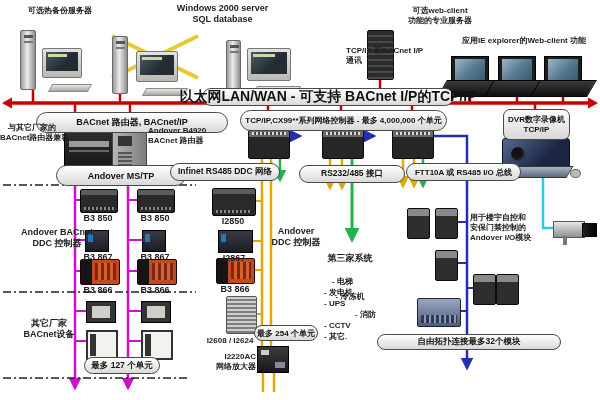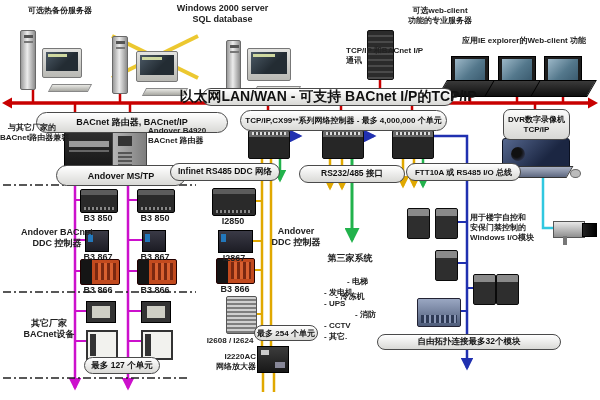--- a/index.html
+++ b/index.html
@@ -306,37 +306,37 @@
     <div>I2220AC</div>
     <div>网络放大器</div>
   </div>
   <div class="lbl" style="left:268px;top:226px;width:56px;">
     <div>Andover</div>
     <div>DDC 控制器</div>
   </div>
 
   <div class="lbl" style="left:320px;top:253px;width:60px;">第三家系统</div>
   <div class="lbl sm" style="left:324px;top:266px;width:52px;text-align:center;margin-top:26px;">- 冷冻机</div>
-  <div class="lbl sm" style="left:316px;top:277px;width:52px;text-align:right;">- 电梯</div>
+  <div class="lbl sm" style="left:332px;top:277px;width:52px;text-align:left;">- 电梯</div>
   <div class="lbl sm" style="left:324px;top:288px;width:52px;text-align:left;">- 发电机</div>
   <div class="lbl sm" style="left:324px;top:299px;width:52px;text-align:left;">- UPS</div>
   <div class="lbl sm" style="left:324px;top:310px;width:52px;text-align:right;">- 消防</div>
   <div class="lbl sm" style="left:324px;top:321px;width:52px;text-align:left;">- CCTV</div>
   <div class="lbl sm" style="left:324px;top:332px;width:52px;text-align:left;">- 其它.</div>
 
   <div class="dev iom" style="left:407px;top:208px;width:21px;height:29px;"></div>
   <div class="dev iom" style="left:435px;top:208px;width:21px;height:29px;"></div>
   <div class="dev iom" style="left:435px;top:250px;width:21px;height:29px;"></div>
   <div class="dev iom" style="left:473px;top:274px;width:21px;height:29px;"></div>
   <div class="dev iom" style="left:496px;top:274px;width:21px;height:29px;"></div>
   <div class="dev iow" style="left:417px;top:298px;width:42px;height:27px;"></div>
   <div class="lbl sm" style="left:470px;top:213px;width:70px;text-align:left;">
     <div>用于楼宇自控和</div>
     <div>安保门禁控制的</div>
-    <div>Windows I/O模块</div>
+    <div>Andover I/O模块</div>
   </div>
 
   <div class="dev dvr" style="left:502px;top:138px;width:66px;height:30px;"></div>
   <div class="dev dvrkb" style="left:512px;top:166px;width:56px;height:10px;"></div>
   <div class="dev" style="left:570px;top:169px;width:9px;height:7px;border-radius:50%;background:#bbb;border:1px solid #666;"></div>
   <div class="dev cam-b" style="left:553px;top:221px;width:30px;height:15px;"></div>
   <div class="dev cam-l" style="left:582px;top:223px;width:13px;height:12px;"></div>
   <div class="dev" style="left:563px;top:236px;width:4px;height:9px;background:#777;"></div>
 
 </div>

